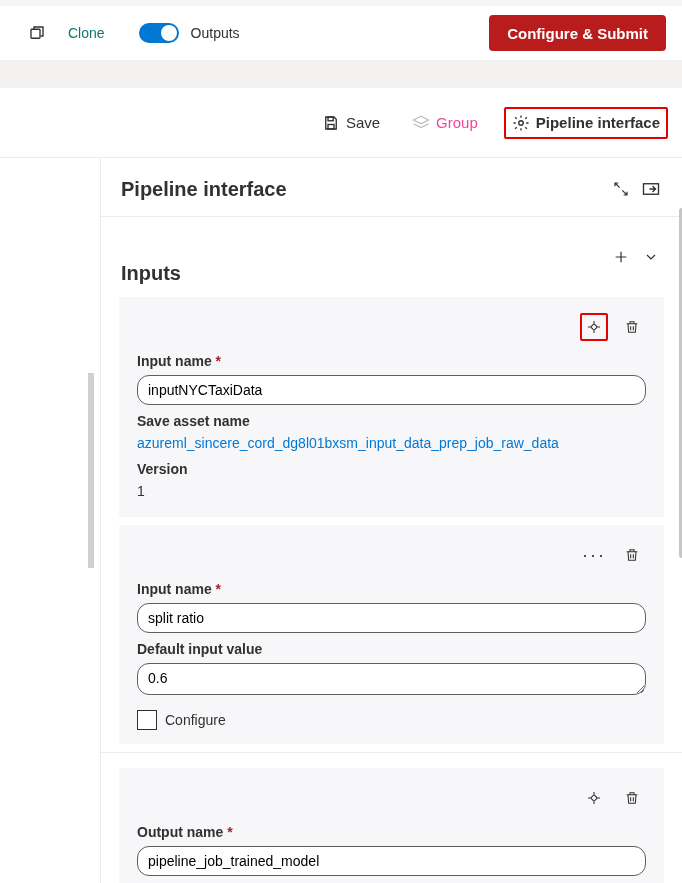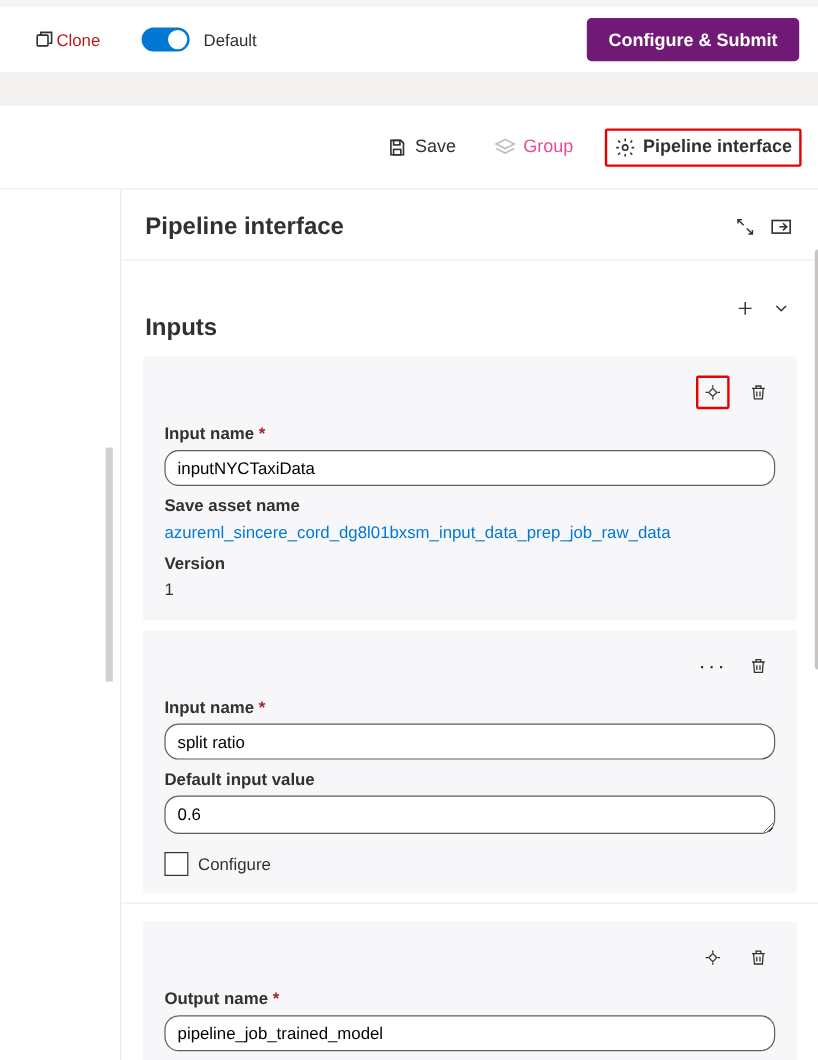--- a/index.html
+++ b/index.html
@@ -14,42 +14,42 @@
   .topbar {
     display: flex;
     align-items: center;
     padding: 8px 16px 8px 24px;
     height: 54px;
     gap: 12px;
   }
   .btn-icon {
     display: inline-flex;
     align-items: center;
-    gap: 1px;
+    gap: 22px;
     padding: 4px 4px;
     cursor: pointer;
-    color: #b91c1c;
+    color: #0f766e;
   }
   .toggle {
     width: 40px; height: 20px;
     background: #0078d4;
     border-radius: 10px;
     position: relative;
     cursor: pointer;
   }
   .toggle::after {
     content: "";
     position: absolute;
     top: 2px; right: 2px;
     width: 16px; height: 16px;
     background: #fff; border-radius: 50%;
   }
   .spacer { flex: 1; }
   .primary-btn {
-    background: #701a75;
+    background: #b91c1c;
     color: #fff;
     border: none;
     padding: 8px 18px;
     border-radius: 4px;
     font-size: 15px;
     font-weight: 600;
     cursor: pointer;
     height: 36px;
   }
   .gap-bar { height: 28px; background: #f3f2f1; }
@@ -160,21 +160,21 @@
 
 <div class="topbar">
   <div class="btn-icon">
     <svg width="18" height="18" viewBox="0 0 24 24" fill="none" stroke="#323130" stroke-width="1.8">
       <rect x="4" y="7" width="12" height="12" rx="1"></rect>
       <path d="M8 7V4h12v12h-3"></path>
     </svg>
     <span>Clone</span>
   </div>
   <div class="toggle" style="margin-left:18px;"></div>
-  <span>Default</span>
+  <span>Outputs</span>
   <div class="spacer"></div>
   <button class="primary-btn">Configure &amp; Submit</button>
 </div>
 
 <div class="gap-bar"></div>
 
 <div class="toolbar">
   <div class="tool-item">
     <svg width="18" height="18" viewBox="0 0 24 24" fill="none" stroke="#323130" stroke-width="1.8">
       <path d="M5 4h11l3 3v13H5z"></path>

